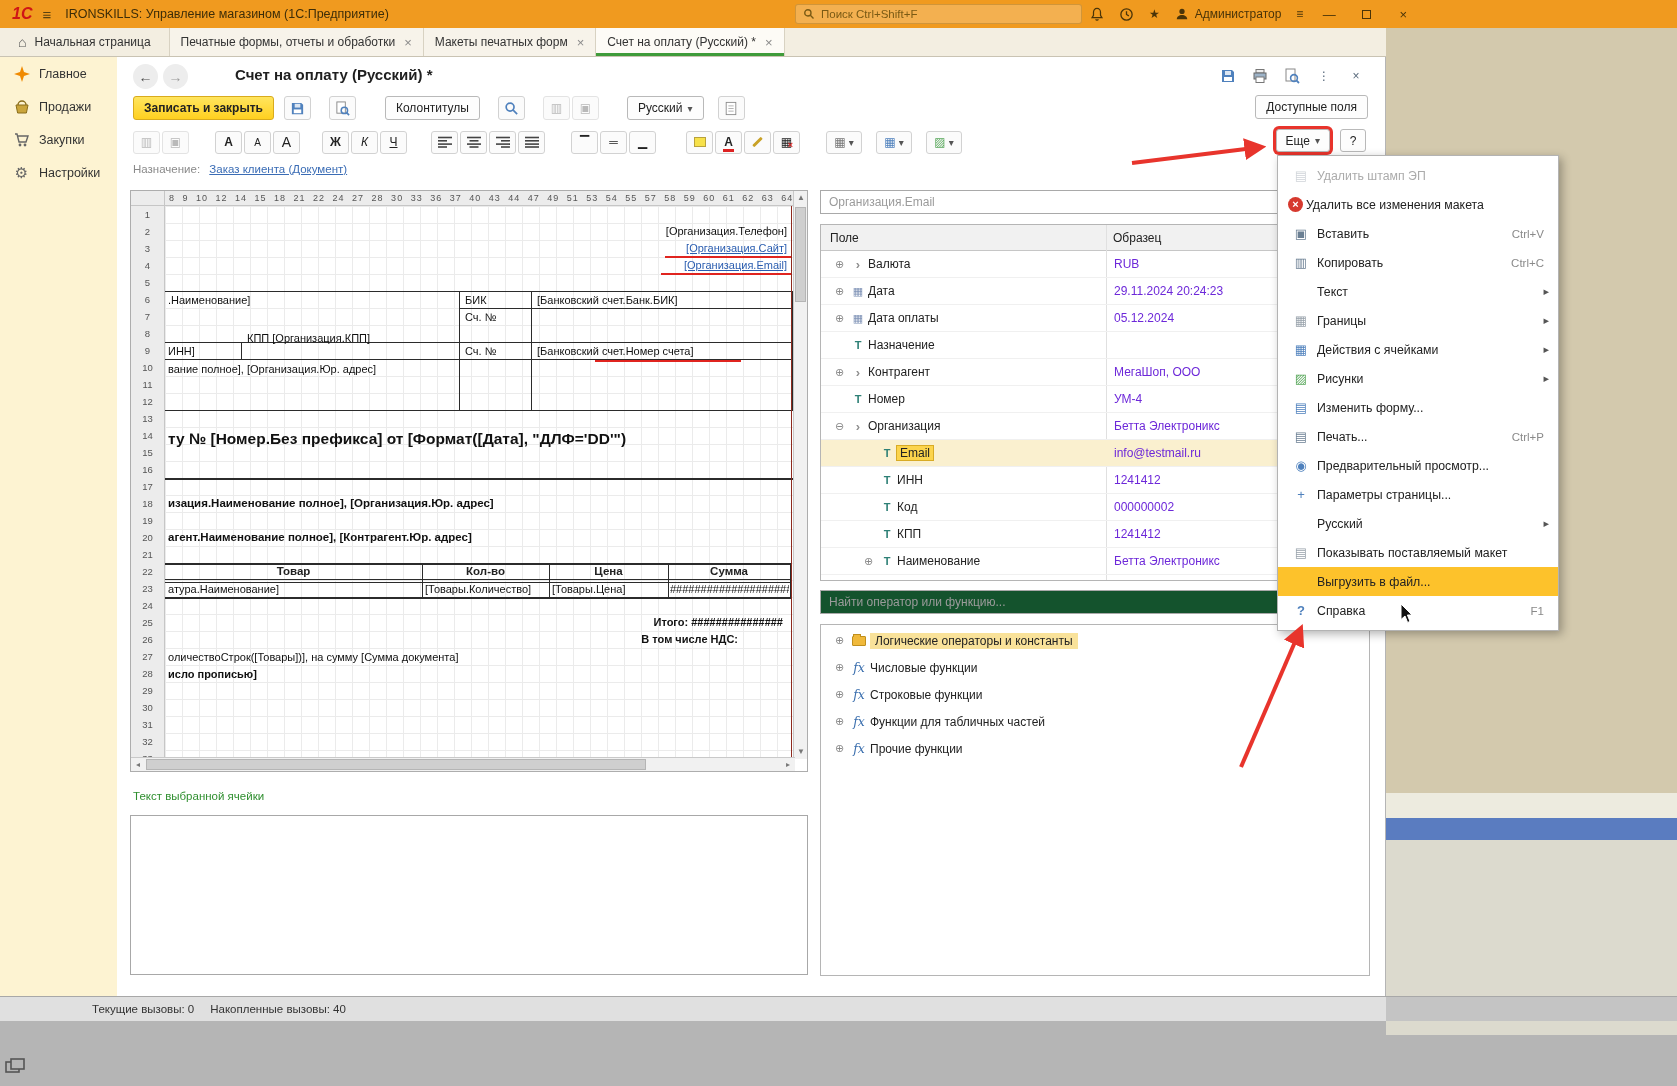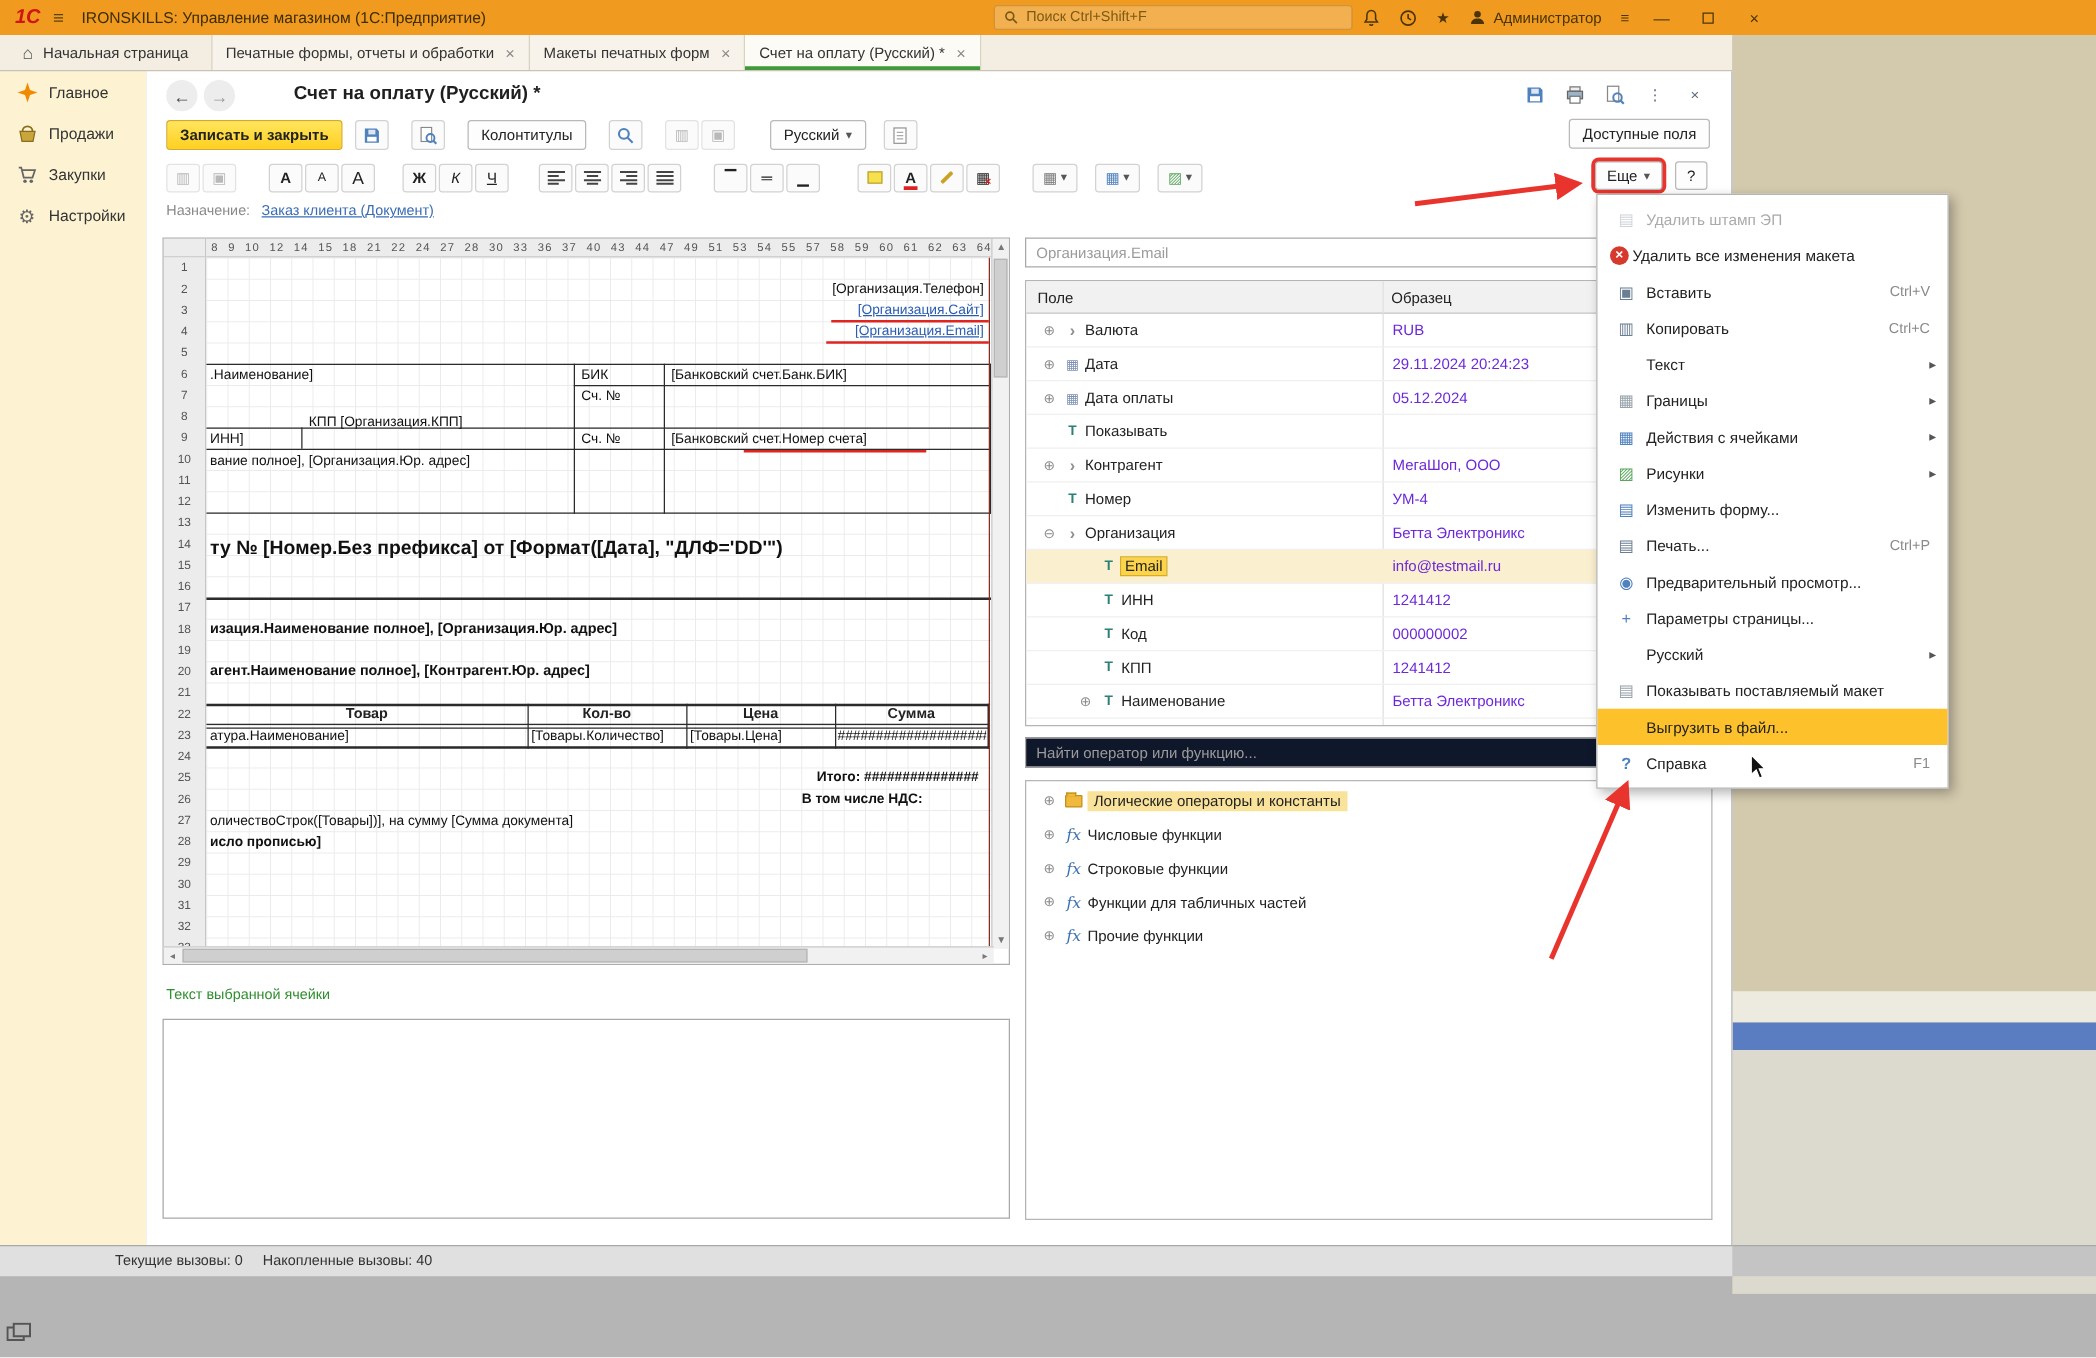--- a/index.html
+++ b/index.html
@@ -106,21 +106,21 @@
 .fp-row{height:27px;display:flex;align-items:center;border-bottom:1px solid #f0f0f0;font-size:12px;position:relative;padding-left:10px}
 .fp-row.sel{background:#faf0cf}
 .fp-row.ind{padding-left:39px}
 .fp-exp{width:17px;text-align:center;color:#8a8a8a;font-size:11px}
 .fp-ico{width:20px;text-align:center}
 .fp-ico.ref{color:#8f8f8f;font-weight:bold;font-size:13px}
 .fp-ico.cal{color:#7d91b5;font-size:11px}
 .fp-ico.txt{color:#2e8076;font-weight:bold;font-size:11px}
 .fp-name.hl{background:#fcd44c;outline:1px solid #d8ab25;padding:0 3px}
 .fp-sample{position:absolute;left:293px;color:#6d28d9}
-.fp-fnfilter{position:absolute;left:0;top:400px;width:550px;height:24px;border:1px solid #a9a9a9;background:#0f172a;font-size:12px;color:#9b9b9b;display:flex;align-items:center;padding:0 8px}
+.fp-fnfilter{position:absolute;left:0;top:400px;width:550px;height:24px;border:1px solid #a9a9a9;background:#14532d;font-size:12px;color:#9b9b9b;display:flex;align-items:center;padding:0 8px}
 .fp-tree{position:absolute;left:0;top:434px;width:550px;height:352px;border:1px solid #b5b5b5;background:#fff;overflow:hidden;padding-top:2px}
 .tr-row{height:27px;display:flex;align-items:center;font-size:12px;padding-left:10px}
 .tr-ico{width:22px;display:flex;align-items:center;justify-content:center}
 .fold{display:none;width:14px;height:10px;background:#f0b93b;border:1px solid #c08f1d;border-radius:1px;position:relative}
 .fold.show{display:block}
 .fold::before{content:"";position:absolute;top:-3px;left:0;width:6px;height:2px;background:#f0b93b;border:1px solid #c08f1d;border-bottom:none}
 .fxg{display:none;font-style:italic;color:#3b6fae;font-family:"DejaVu Serif",serif;font-size:12.5px}
 .fxg.show{display:inline}
 .tr-label.hl2{background:#f9e29a;padding:1px 5px}
 
@@ -291,21 +291,21 @@
             <rect x="5" y="3" width="6" height="4" fill="#dce6f2"></rect>
           </svg>
         </span>
       <span class="ibtn" style="margin-left:18px">
           <svg width="15" height="15" viewBox="0 0 16 16">
             <rect x="2" y="1" width="9" height="12" fill="#fff" stroke="#888"></rect>
             <circle cx="10" cy="10" r="3.4" fill="none" stroke="#4f81bd" stroke-width="1.6"></circle>
             <line x1="12.4" y1="12.4" x2="15" y2="15" stroke="#4f81bd" stroke-width="1.8"></line>
           </svg>
         </span>
-      <button class="btn" style="margin-left:18px">Колонтитулы</button>
+      <button class="btn" style="margin-left:29px">Колонтитулы</button>
       <span class="ibtn" style="margin-left:18px">
           <svg width="15" height="15" viewBox="0 0 16 16">
             <circle cx="6.5" cy="6.5" r="4.2" fill="none" stroke="#4f81bd" stroke-width="1.8"></circle>
             <line x1="9.8" y1="9.8" x2="14" y2="14" stroke="#4f81bd" stroke-width="1.8"></line>
           </svg>
         </span>
       <span class="ibtn dis" style="margin-left:18px">▥</span>
       <span class="ibtn dis" style="margin-left:2px">▣</span>
       <button class="btn" style="margin-left:28px">
           <span>Русский</span>
@@ -546,21 +546,21 @@
           </div>
             <div class="fp-row">
             <span class="fp-exp">⊕</span>
             <span class="fp-ico cal">▦</span>
             <span class="fp-name">Дата оплаты</span>
             <span class="fp-sample">05.12.2024</span>
           </div>
             <div class="fp-row">
             <span class="fp-exp"></span>
             <span class="fp-ico txt">T</span>
-            <span class="fp-name">Показывать</span>
+            <span class="fp-name">Назначение</span>
             <span class="fp-sample"></span>
           </div>
             <div class="fp-row">
             <span class="fp-exp">⊕</span>
             <span class="fp-ico ref">›</span>
             <span class="fp-name">Контрагент</span>
             <span class="fp-sample">МегаШоп, ООО</span>
           </div>
             <div class="fp-row">
             <span class="fp-exp"></span>

